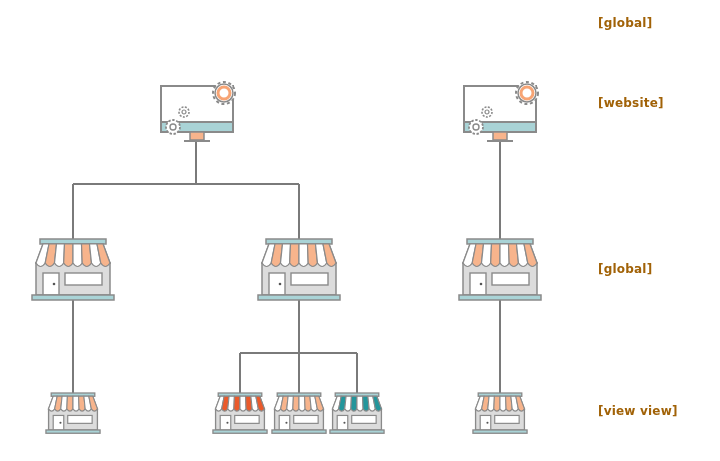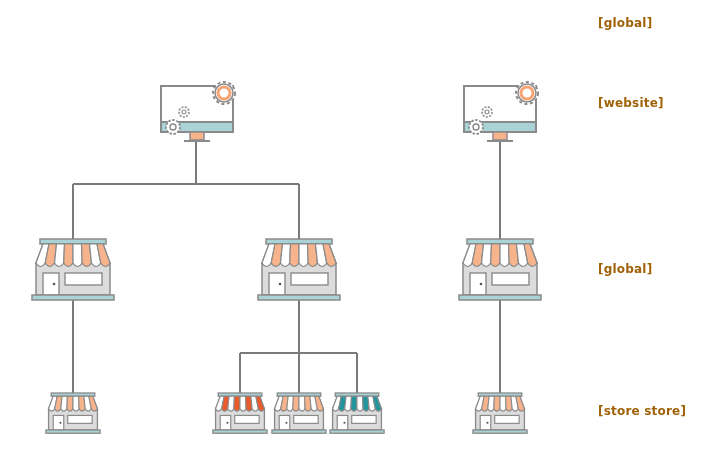--- a/index.html
+++ b/index.html
@@ -219,13 +219,13 @@
     <rect x="-30" y="34" width="16" height="22" fill="#ffffff" stroke="#8a8a8a" stroke-width="1.8"></rect>
     <circle cx="-19" cy="45" r="1.6" fill="#555"></circle>
     <rect x="-8" y="34" width="37" height="12" fill="#ffffff" stroke="#8a8a8a" stroke-width="1.8"></rect>
     <rect x="-41" y="56" width="82" height="5" fill="#a9d3d6" stroke="#8a8a8a" stroke-width="2"></rect>
   </g>
 </svg>
 
 <div class="scope-label" style="top:16px;">[global]</div>
 <div class="scope-label" style="top:96px;">[website]</div>
 <div class="scope-label" style="top:262px;">[global]</div>
-<div class="scope-label" style="top:404px;">[store store]</div>
+<div class="scope-label" style="top:404px;">[view view]</div>
 
 </body></html>

